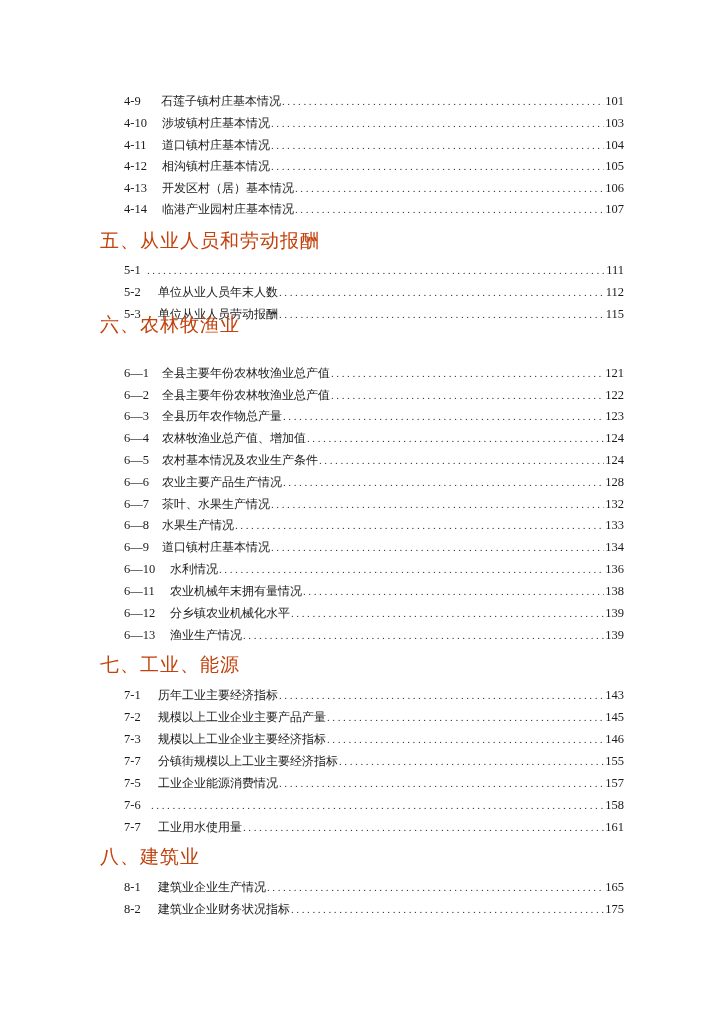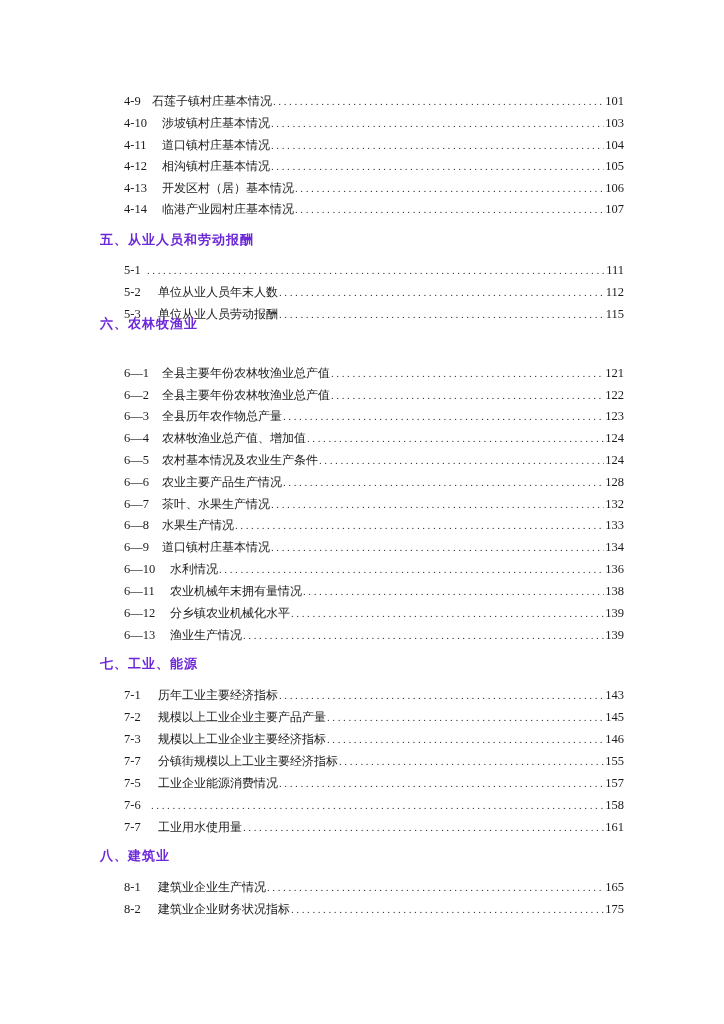--- a/index.html
+++ b/index.html
@@ -7,31 +7,31 @@
       font-family: "DejaVu Serif", "Liberation Serif", serif; color: #1a1a1a; }
     .toc { position: absolute; left: 0; top: 0; width: 724px; }
     .entry { position: absolute; left: 124px; width: 500px; height: 20px;
       display: flex; align-items: center; font-size: 12px; line-height: 20px; white-space: nowrap; }
     .entry .num { display: inline-block; flex: 0 0 auto; font-family: "Liberation Serif", serif; font-size: 12.5px; }
     .entry .title { flex: 0 0 auto; margin-left: 8px; }
     .entry .dots { flex: 1 1 auto; overflow: hidden; margin: 0 1px; letter-spacing: 2.6px;
       font-family: "Liberation Serif", serif; font-size: 11px; color: #333; }
     .entry .dots::before { content: "........................................................................................................................................"; }
     .entry .page { flex: 0 0 auto; font-family: "Liberation Serif", serif; font-size: 12.5px; }
-    .heading { position: absolute; left: 100px; height: 26px; font-size: 13px; font-weight: bold;
-      line-height: 26px; font-family: "DejaVu Sans", "Liberation Sans", sans-serif; color: #6d28d9; letter-spacing: 1px; }
+    .heading { position: absolute; left: 100px; height: 26px; font-size: 19px; font-weight: normal;
+      line-height: 26px; font-family: "DejaVu Sans", "Liberation Sans", sans-serif; color: #c2410c; letter-spacing: 1px; }
   </style>
 </head>
 <body>
 
 <div class="toc">
 
   <div class="entry" style="top:91px">
     <span class="num" style="width:24px">4-9</span>
-    <span class="title" style="margin-left:4px">石莲子镇村庄基本情况</span>
+    <span class="title" style="margin-left:13px">石莲子镇村庄基本情况</span>
     <span class="dots"></span>
     <span class="page">101</span>
   </div>
   <div class="entry" style="top:113px">
     <span class="num" style="width:30px">4-10</span>
     <span class="title">涉坡镇村庄基本情况</span>
     <span class="dots"></span>
     <span class="page">103</span>
   </div>
   <div class="entry" style="top:135px">

